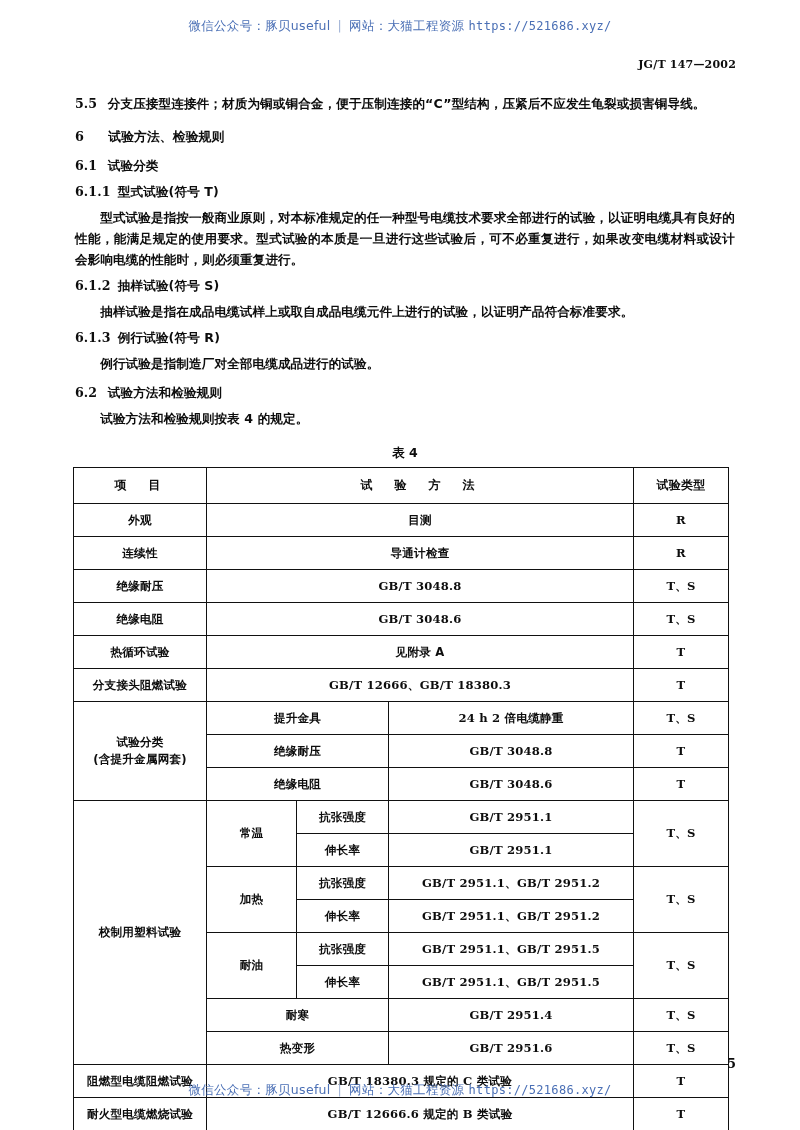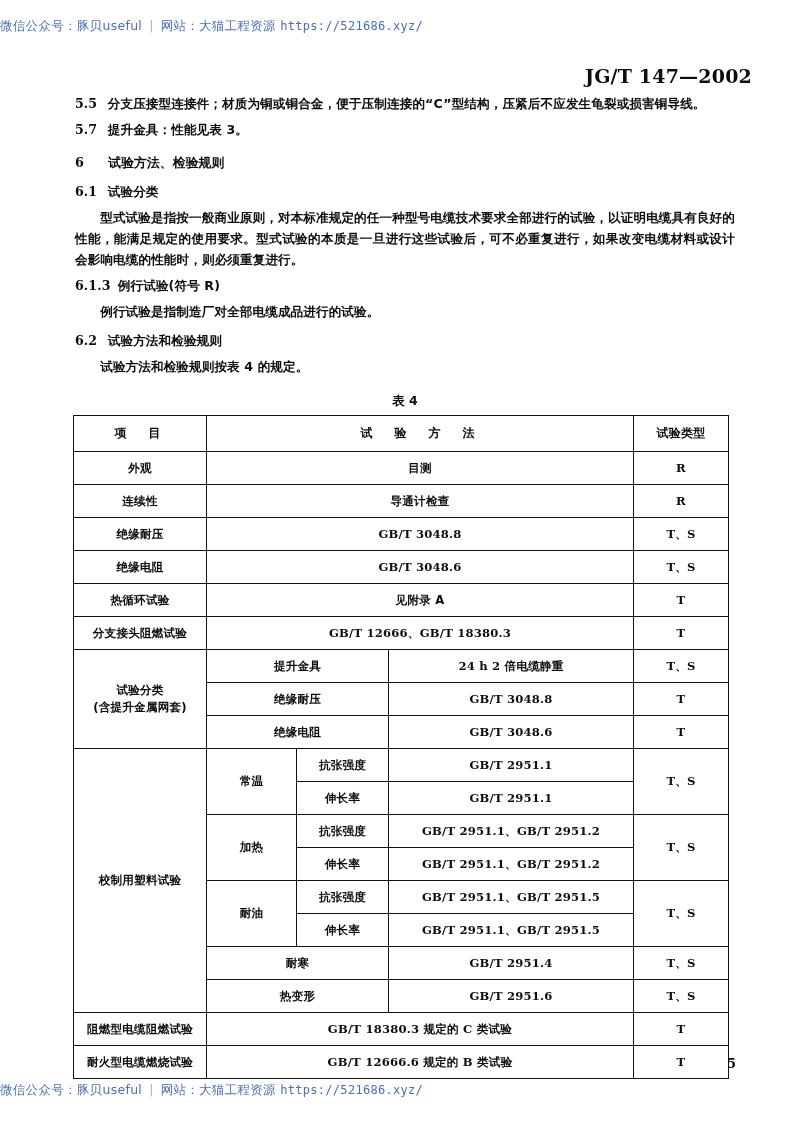--- a/index.html
+++ b/index.html
@@ -9,34 +9,35 @@
     font-family:"DejaVu Sans","Liberation Sans",sans-serif;
     color:#0d0d0d;
     position:relative;
     overflow:hidden;
   }
   .page { position:relative; width:800px; height:1130px; box-sizing:border-box; }
 
   
   .watermark {
     position:absolute; left:0; width:800px;
+    text-align:center;
     font-size:12.5px;
     color:#4a6fb5;
     letter-spacing:0.3px;
     white-space:nowrap;
   }
   .watermark .sep { color:#9fb2d6; padding:0 7px; }
   .watermark .url { font-family:"DejaVu Sans Mono","Liberation Mono",monospace; font-size:12px; }
   .wm-top { top:18px; }
   .wm-bottom { top:1082px; }
 
   
   .doc-header {
-    position:absolute; top:58px; right:48px;
-    font-size:19px; font-weight:bold; letter-spacing:0.2px;margin-top:7px;
+    position:absolute; top:58px; right:64px;
+    font-size:11px; font-weight:bold; letter-spacing:0.2px;
   }
   .doc-header .code { font-family:"DejaVu Serif","Liberation Serif",serif; }
 
   
   .content { position:absolute; left:75px; top:88px; width:660px; }
   .para {
     font-size:12.6px;
     line-height:21px;
     margin:5px 0 1px 0;
     text-align:justify;
@@ -94,28 +95,30 @@
 
   <div class="doc-header">
     <span class="code">JG/T 147—2002</span>
   </div>
 
   <div class="content">
 
     <p class="para"><span class="num tt">5.5</span><span>分支压接型连接件；材质为铜或铜合金，便于压制连接的“C”型结构，压紧后不应发生龟裂或损害铜导线。</span></p>
 
 
-    <p class="para"><span class="num tt">5.7</span><span>提升金具：性能见表 3。</span></p>
 
     <p class="para heading"><span class="num tt">6</span><span>试验方法、检验规则</span></p>
 
     <p class="para heading-sub"><span class="num tt">6.1</span><span>试验分类</span></p>
 
+    <p class="para"><span class="num wide tt">6.1.1</span><span>型式试验(符号 T)</span></p>
     <p class="para indent">型式试验是指按一般商业原则，对本标准规定的任一种型号电缆技术要求全部进行的试验，以证明电缆具有良好的性能，能满足规定的使用要求。型式试验的本质是一旦进行这些试验后，可不必重复进行，如果改变电缆材料或设计会影响电缆的性能时，则必须重复进行。</p>
 
+    <p class="para"><span class="num wide tt">6.1.2</span><span>抽样试验(符号 S)</span></p>
+    <p class="para indent">抽样试验是指在成品电缆试样上或取自成品电缆元件上进行的试验，以证明产品符合标准要求。</p>
 
     <p class="para"><span class="num wide tt">6.1.3</span><span>例行试验(符号 R)</span></p>
     <p class="para indent">例行试验是指制造厂对全部电缆成品进行的试验。</p>
 
     <p class="para heading-sub"><span class="num tt">6.2</span><span>试验方法和检验规则</span></p>
     <p class="para indent">试验方法和检验规则按表 4 的规定。</p>
 
     <div class="table-caption">表 4</div>
 
     <table class="t4">

